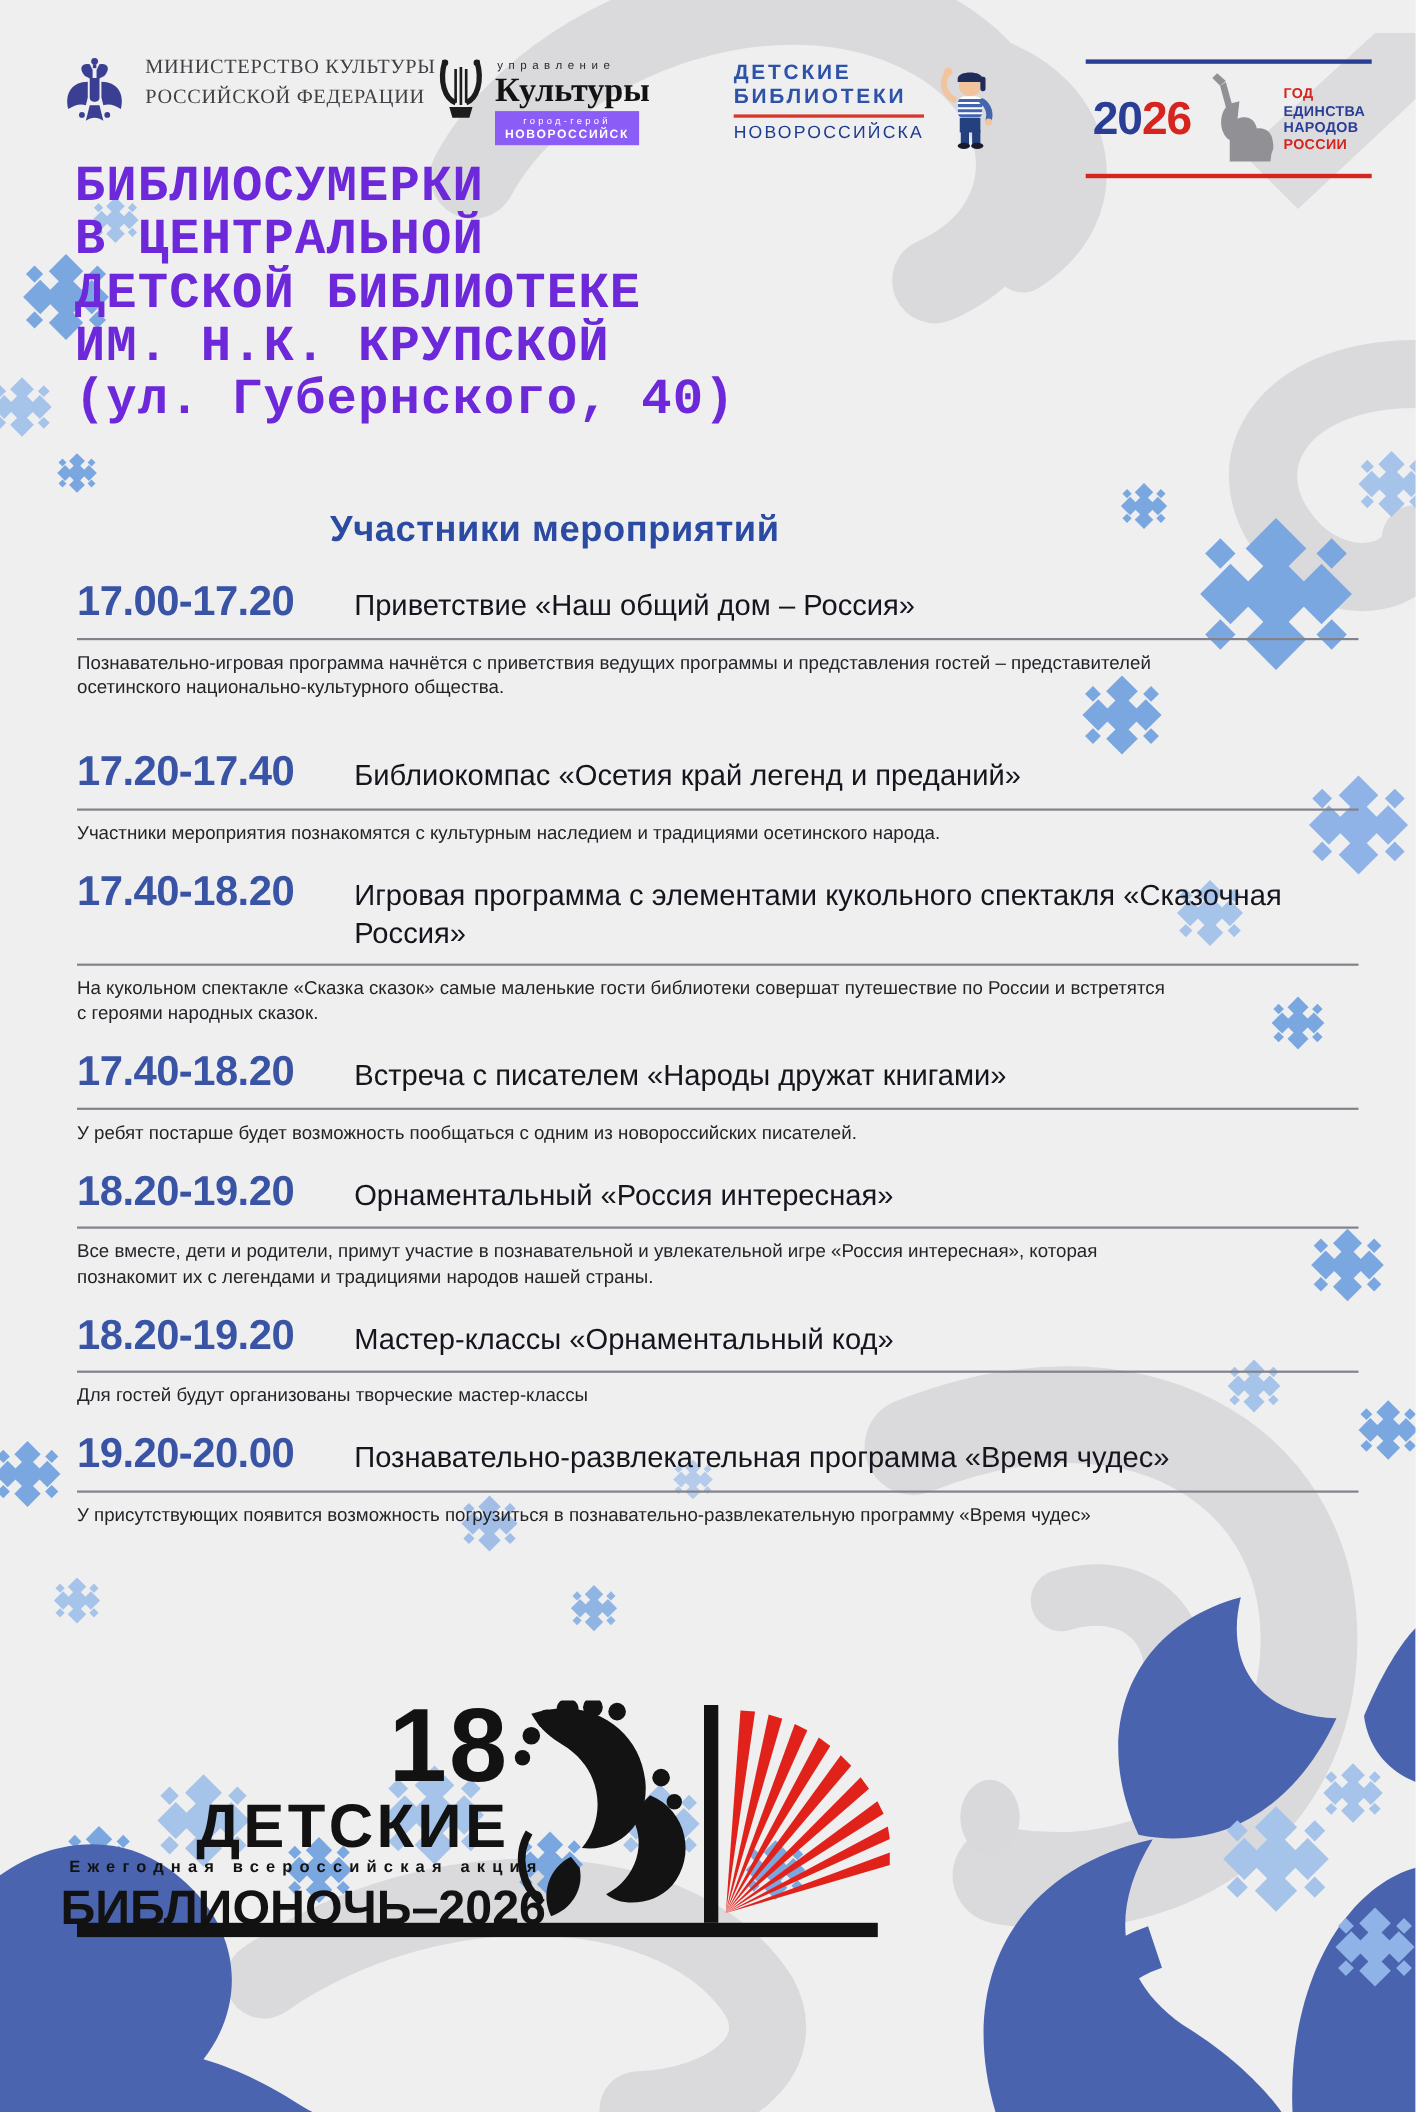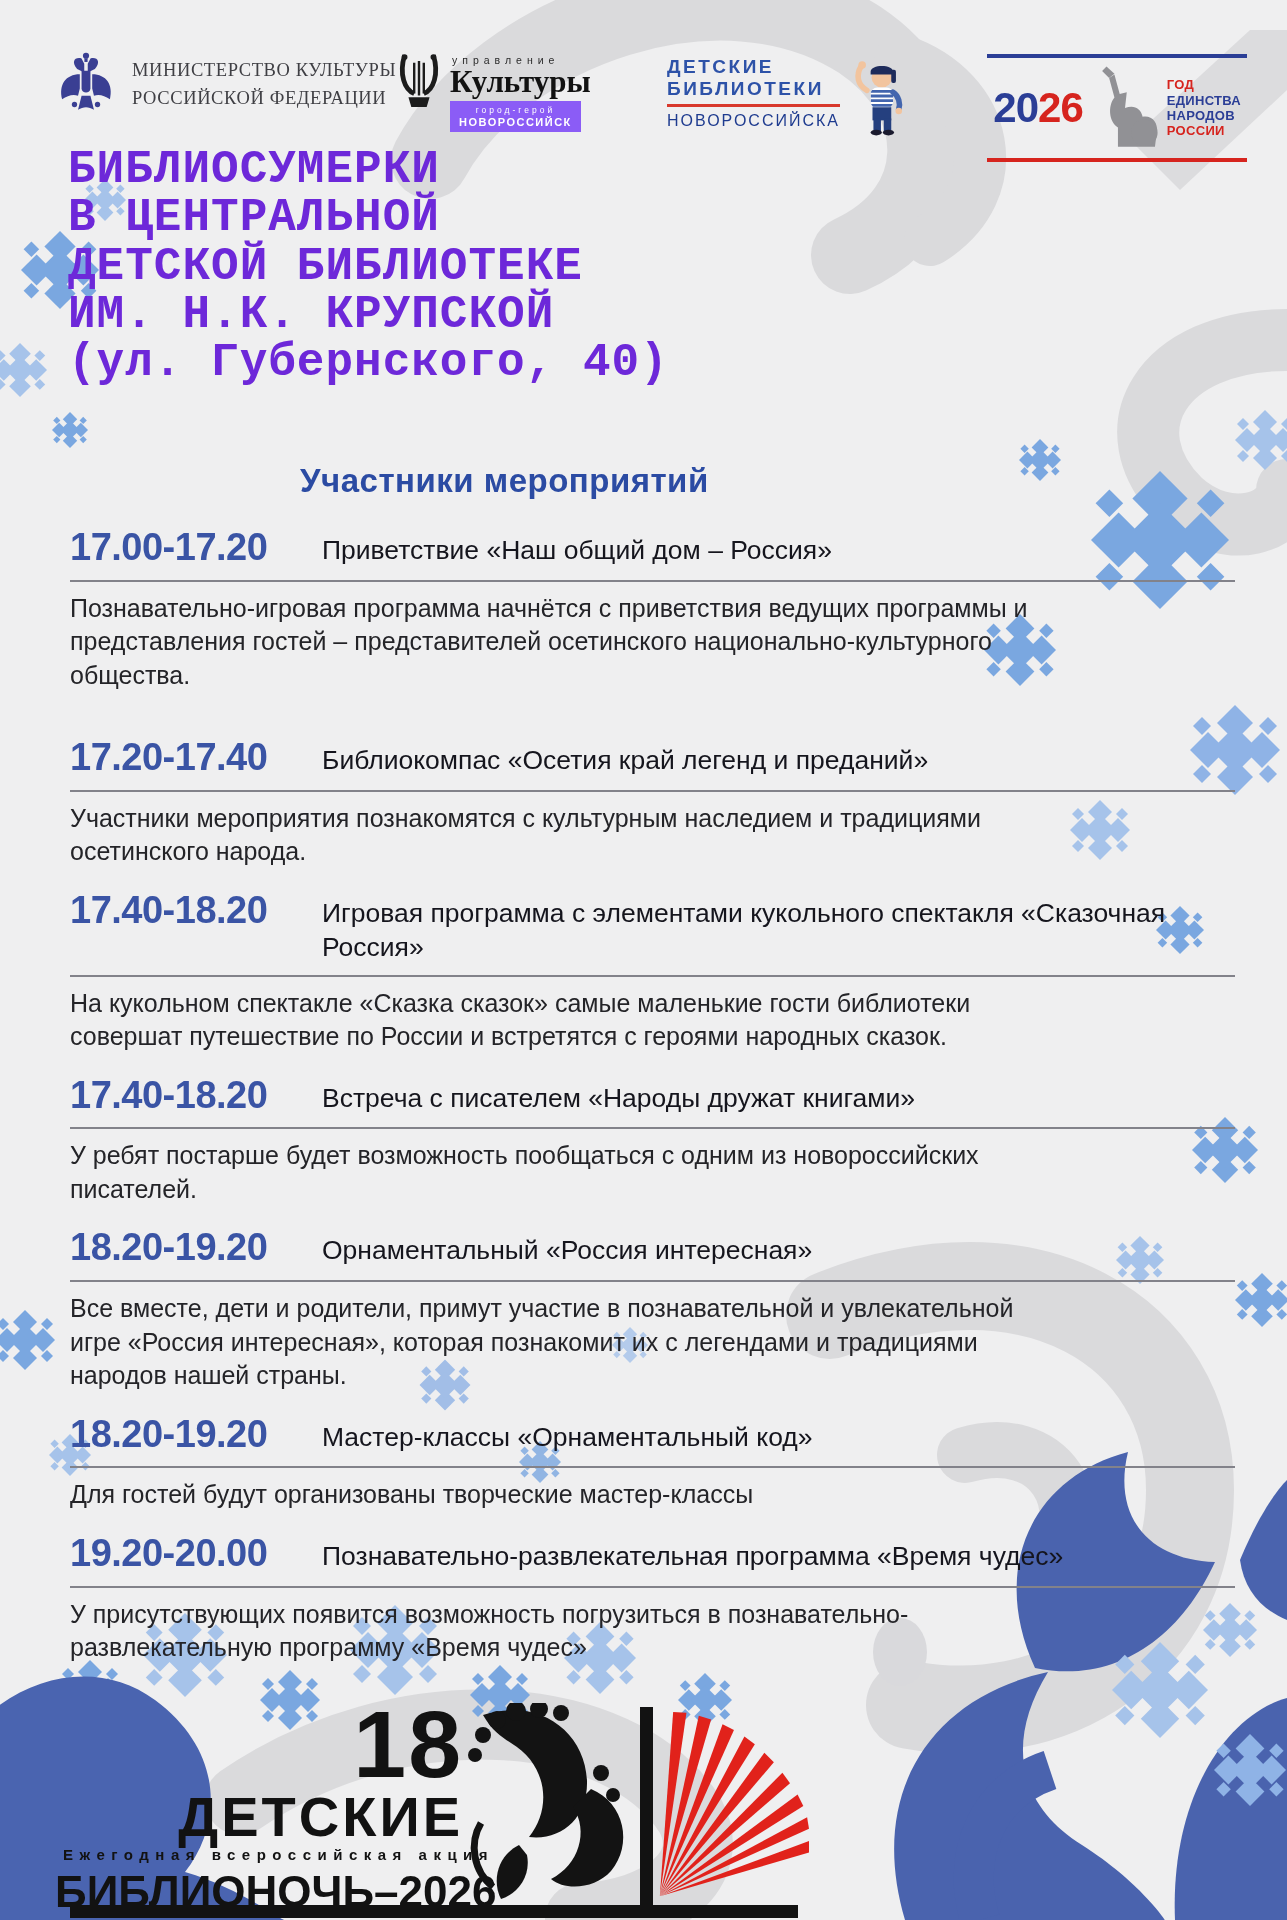--- a/index.html
+++ b/index.html
@@ -3,21 +3,21 @@
 <meta charset="utf-8">
 <style>
   html,body{margin:0;padding:0;}
   .page{position:relative;width:1287px;height:1920px;background:#EFEFF0;overflow:hidden;
         font-family:"Liberation Sans",sans-serif;color:#151519;}
   .bg{position:absolute;inset:0;z-index:0;pointer-events:none;}
   .layer{position:relative;z-index:2;}
 
   
   .header{position:absolute;top:38px;left:55px;right:40px;height:115px;}
-  .ministry{position:absolute;left:0;top:10px;display:flex;gap:15px;align-items:center;}
+  .ministry{position:absolute;left:0;top:10px;display:flex;gap:15px;align-items:flex-start;}
   .ministry-text{font-family:"Liberation Serif",serif;font-size:18.5px;color:#3F3F44;
                  letter-spacing:.6px;line-height:1.5;}
   .culture{position:absolute;left:340px;top:14px;display:flex;gap:7px;align-items:flex-start;}
   .culture-top{font-size:10.5px;letter-spacing:5px;color:#2b2b2b;margin:2px 0 0 2px;}
   .culture-name{font-family:"Liberation Serif",serif;font-weight:700;font-size:31px;color:#121212;line-height:1;}
   .culture-badge{background:#8b5cf6;color:#fff;padding:4px 9px;margin-top:4px;width:max-content;text-align:center;}
   .culture-badge .b1{font-size:8.5px;letter-spacing:3px;}
   .culture-badge .b2{font-size:11px;font-weight:700;letter-spacing:1.5px;margin-top:1px;}
   .child-lib{position:absolute;left:612px;top:18px;display:flex;gap:10px;align-items:flex-start;}
   .cl-1,.cl-2{font-size:19px;font-weight:800;color:#2D52A8;letter-spacing:2.5px;}
@@ -34,24 +34,24 @@
               color:#6d28d9;line-height:1.05;letter-spacing:1px;font-family:Liberation Mono, monospace;}
 
   
   .content{position:absolute;left:70px;top:462px;width:1165px;}
   .program-heading{margin:0 0 26px 230px;font-size:33px;font-weight:800;color:#2B4BA3;letter-spacing:.5px;}
   .event{margin-bottom:20px;}
   .event:first-child{margin-bottom:44px;}
   .event-row{display:flex;align-items:flex-start;border-bottom:2px solid #82828a;padding-bottom:10px;}
   .event-time{width:252px;flex:none;font-size:38px;font-weight:800;color:#3A54A5;line-height:1.15;letter-spacing:-.5px;}
   .event-title{flex:1;font-size:26.5px;font-weight:400;color:#15151D;line-height:1.3;padding-top:7px;}
-  .event-desc{font-size:25px;color:#242428;line-height:1.34;margin-top:10px;max-width:990px;}
+  .event-desc{font-size:17px;color:#242428;line-height:1.34;margin-top:10px;max-width:990px;}
 
   
-  .footer{position:absolute;left:55px;top:1705px;width:760px;height:216px;color:#121212;}
+  .footer{position:absolute;left:55px;top:1548px;width:760px;height:216px;color:#121212;}
   .f-day{position:absolute;left:0;top:-6px;width:408px;text-align:right;font-size:95px;font-weight:900;line-height:.95;letter-spacing:2px;}
   .f-month{position:absolute;left:0;top:84px;width:408px;text-align:right;font-size:56px;font-weight:900;letter-spacing:3px;line-height:1;}
   .f-sub{position:absolute;left:8px;top:141px;font-size:15px;font-weight:600;letter-spacing:6.5px;white-space:nowrap;}
   .f-action{position:absolute;left:0;top:162px;font-size:44px;font-weight:900;letter-spacing:0;white-space:nowrap;}
   .f-bar{position:absolute;left:15px;top:200px;width:728px;height:13px;background:#121212;}
   .f-orn{position:absolute;left:398px;top:-2px;width:182px;height:200px;}
   .f-vbar{position:absolute;left:585px;top:2px;width:13px;height:198px;background:#121212;}
   .f-fan{position:absolute;left:602px;top:2px;width:152px;height:196px;}
 </style>
 </head>

